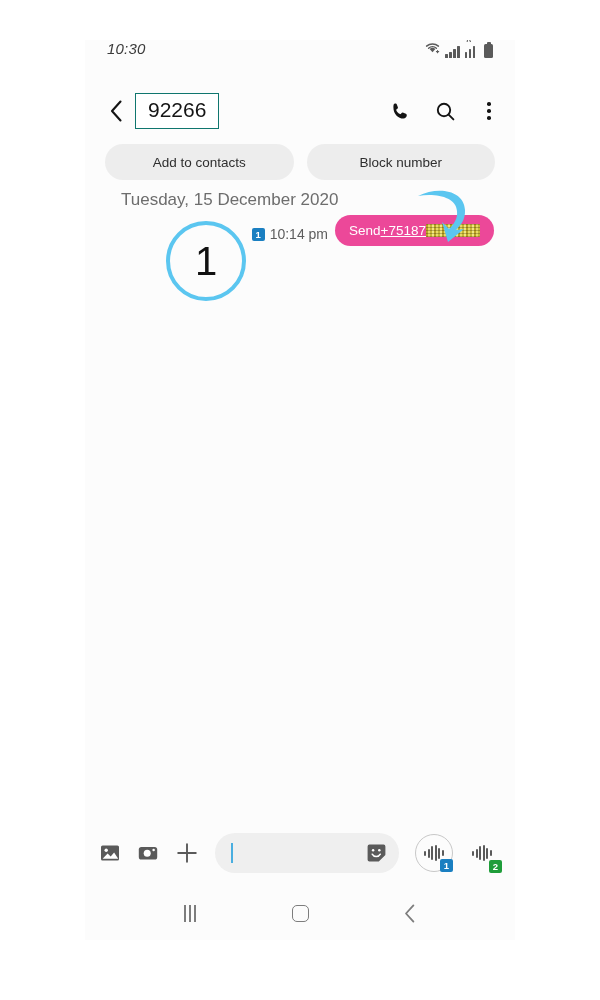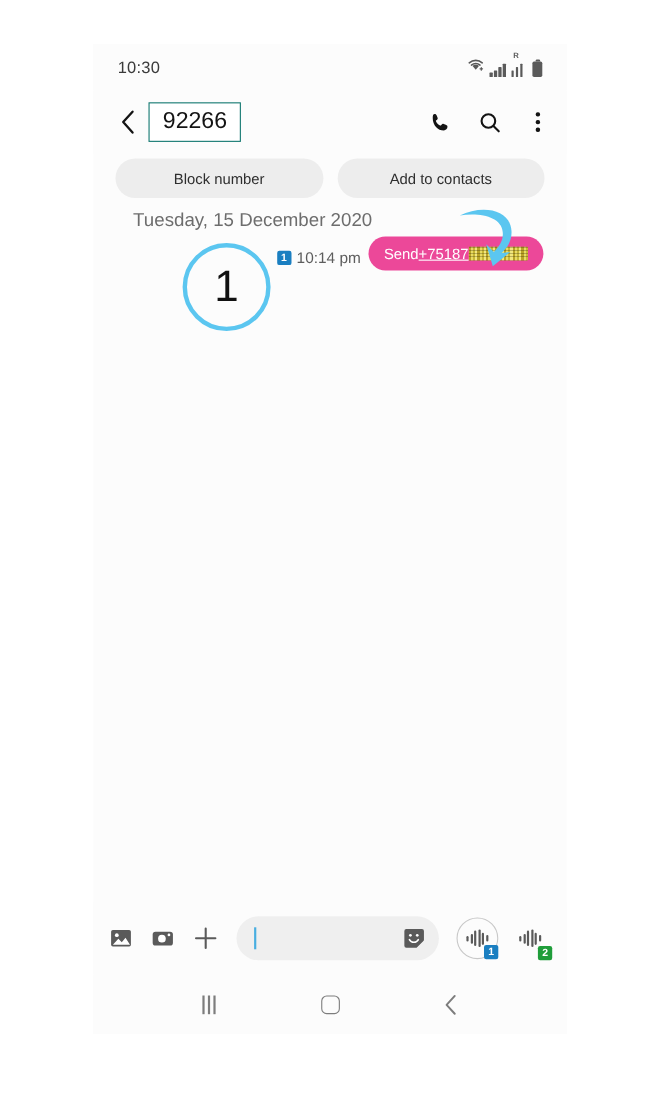--- a/index.html
+++ b/index.html
@@ -19,23 +19,24 @@
     position: absolute;
     left: 85px; top: 40px;
     width: 430px; height: 900px;
     background: #fcfcfc;
     overflow: hidden;
   }
   
   .statusbar {
     position: absolute; left: 0; top: 0;
     width: 430px; height: 42px;
-    display: flex; align-items: center;
+    display: flex; align-items: flex-start;
     padding: 0 22px;
     background: #fcfcfc;
+    font-style: italic;
   }
   .status-time {
     font-size: 15px; color: #3b3b3b; letter-spacing: .2px;
   }
   .status-icons {
     margin-left: auto; display: flex; align-items: flex-end; gap: 5px;
   }
   .wifi-icon { display: block; }
   .bars { display: flex; align-items: flex-end; gap: 1.5px; height: 13px; }
   .bars i { display: block; width: 2.5px; background: #5a5a5a; border-radius: .5px; }
@@ -241,22 +242,22 @@
         </span>
         <span class="dots">
           <span></span>
             <span></span>
             <span></span>
         </span>
       </div>
     </div>
 
     <div class="pill-row">
+      <div class="pill">Add to contacts</div>
       <div class="pill">Block number</div>
-      <div class="pill">Add to contacts</div>
     </div>
 
     <div class="convo">
       <div class="date-label">Tuesday, 15 December 2020</div>
       <div class="msg-row">
         <div class="meta">
           <span class="sim-badge">1</span>
           <span class="msg-time">10:14 pm</span>
         </div>
         <div class="bubble">

